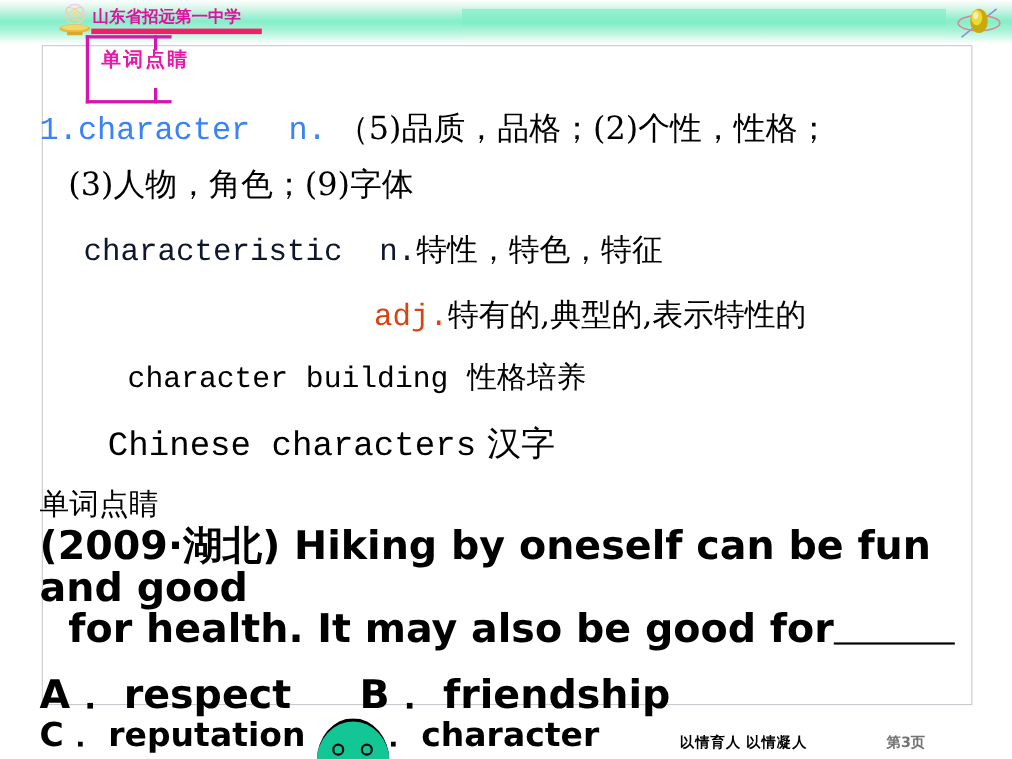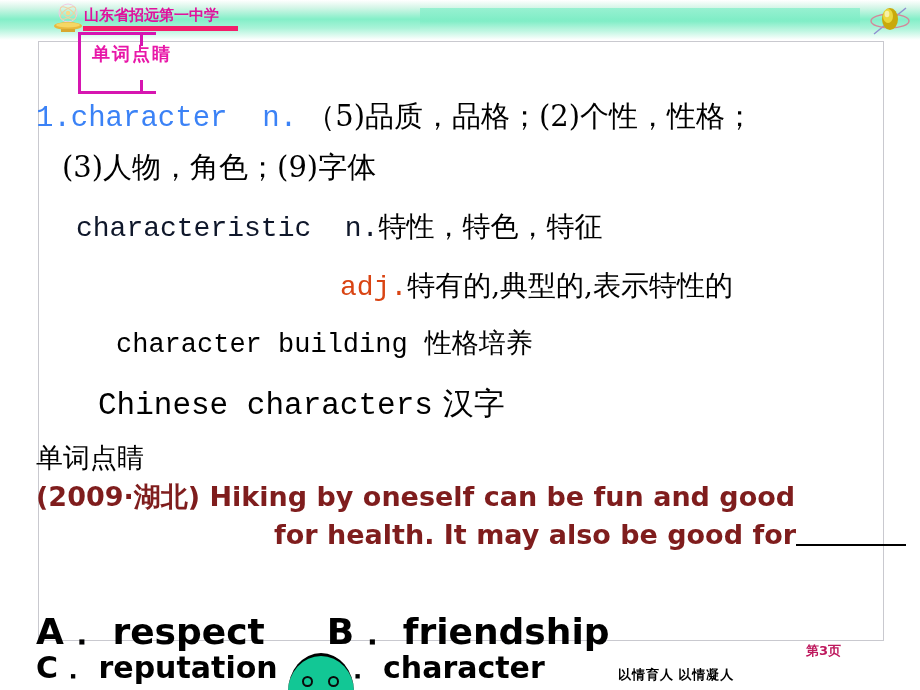--- a/index.html
+++ b/index.html
@@ -142,25 +142,25 @@
     font-size: 27px;
     color: #000;
     white-space: nowrap;
   }
   #exam-q {
     position: absolute;
     left: 36px; top: 478px;
     width: 870px;
     font-family: "DejaVu Sans", sans-serif;
     font-weight: bold;
-    font-size: 27px;
+    font-size: 36px;
     line-height: 38px;
-    color: #7f1d1d;
-  }
-  #exam-q .indent { display:block; padding-left: 26px; text-align: right; }
+    color: #000000;
+  }
+  #exam-q .indent { display:block; padding-left: 26px; }
   .blank {
     display: inline-block;
     width: 110px;
     border-bottom: 2px solid #000;
     vertical-align: -2px;
   }
   #options-row1 {
     position: absolute;
     left: 36px; top: 608px;
     font-family: "DejaVu Sans", sans-serif;
@@ -209,25 +209,25 @@
     left: 618px; top: 666px;
     font-family: Liberation Serif, serif;
     font-weight: bold;
     font-size: 13px;
     color: #000000;
     white-space: nowrap;
     letter-spacing: 1px;
   }
   #footer-page {
     position: absolute;
-    left: 806px; top: 642px;
+    left: 806px; top: 666px;
     font-family: "DejaVu Sans", sans-serif;
     font-weight: bold;
     font-size: 13px;
-    color: #be185d;
+    color: #737373;
     white-space: nowrap;
   }
 </style>
 </head>
 <body>
 
 <div id="header-band">
   <div id="header-band-inner"></div>
 </div>
 

